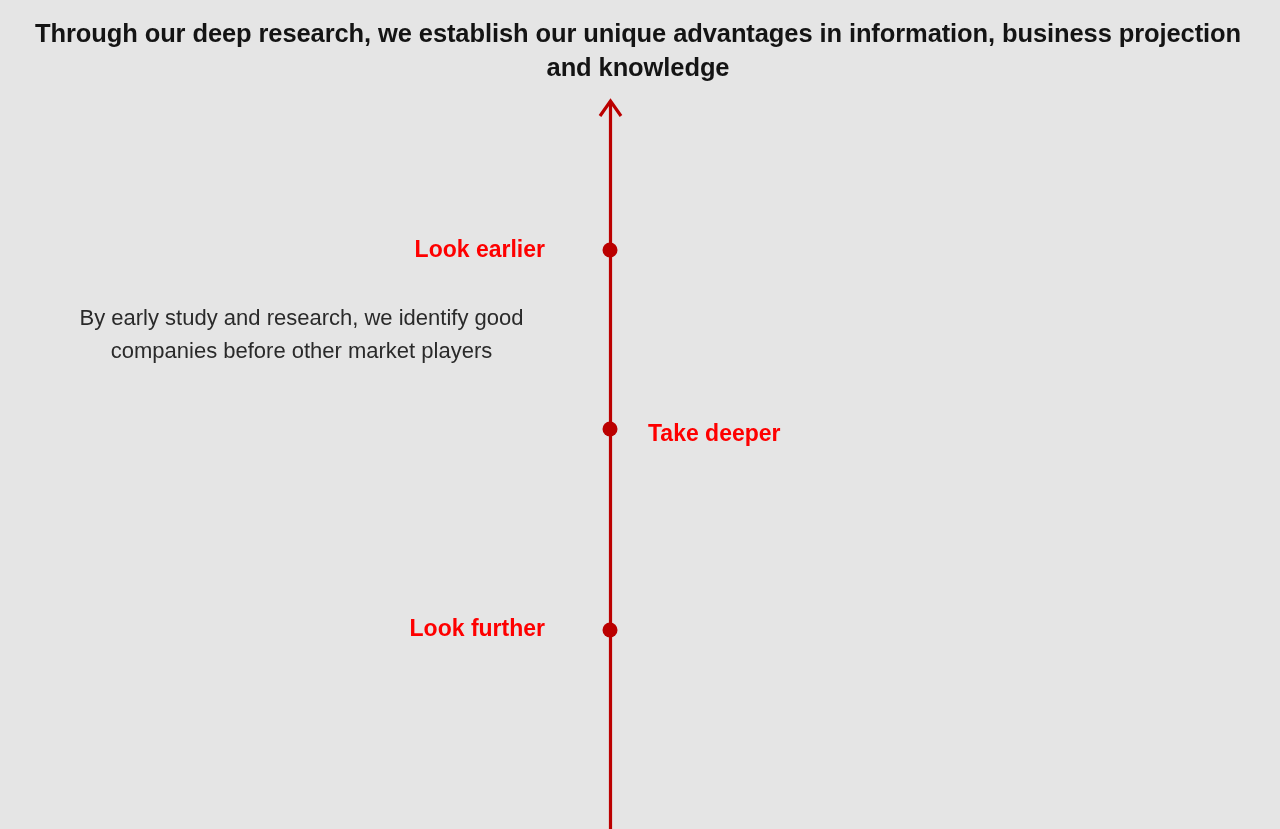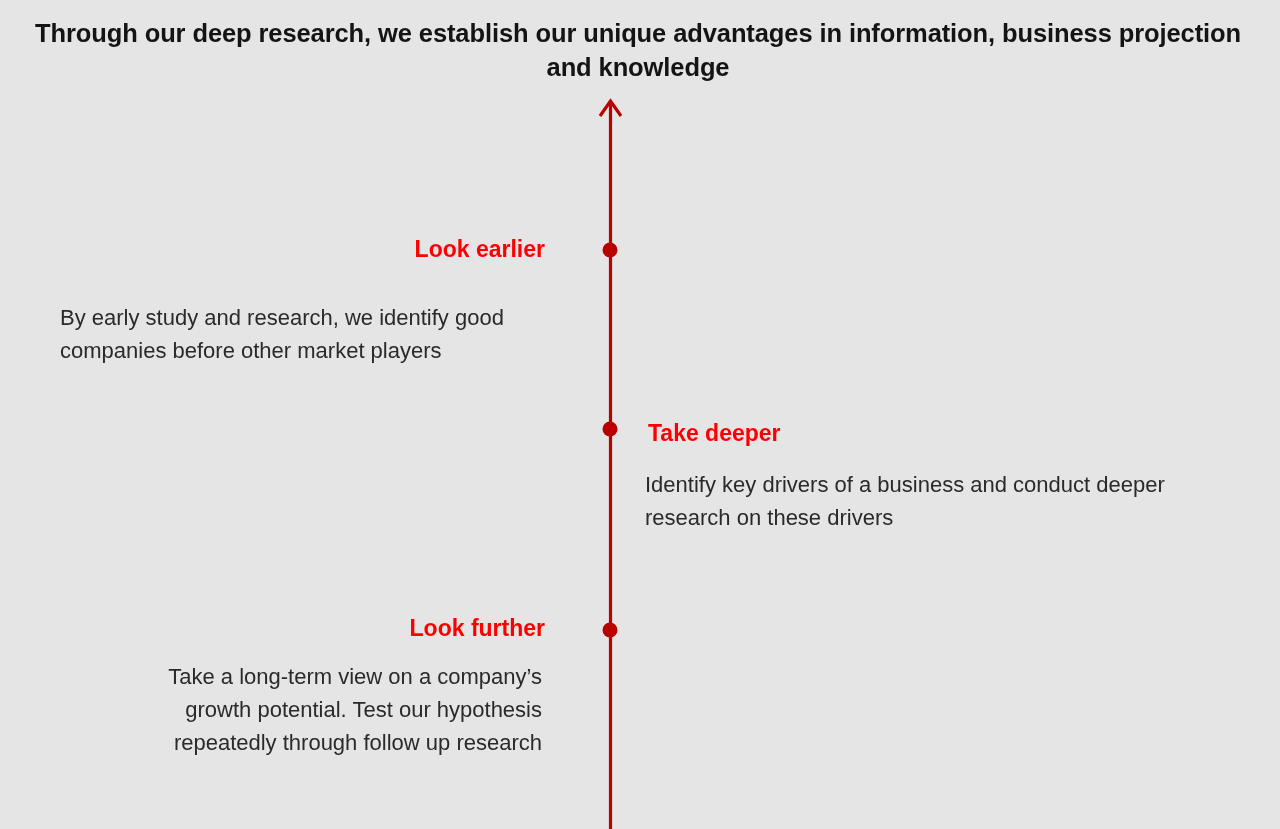--- a/index.html
+++ b/index.html
@@ -90,21 +90,21 @@
     position: absolute;
     font-size: 22px;
     line-height: 33px;
     color: #2a2a2a;
     font-weight: normal;
   }
   #body-look-earlier {
     left: 60px;
     top: 301px;
     width: 483px;
-    text-align: left;
+    text-align: center;
   }
   #body-look-deeper {
     left: 645px;
     top: 468px;
     width: 560px;
     text-align: left;
   }
   #body-look-further {
     left: 120px;
     top: 660px;
@@ -130,18 +130,16 @@
   </div>
 
   <div class="node-dot" id="dot-look-earlier"></div>
   <div class="node-dot" id="dot-look-deeper"></div>
   <div class="node-dot" id="dot-look-further"></div>
 
   <div class="step-heading" id="heading-look-earlier">Look earlier</div>
   <div class="step-body" id="body-look-earlier">By early study and research, we identify good companies before other market players</div>
 
   <div class="step-heading" id="heading-look-deeper">Take deeper</div>
-  <div class="step-body" id="body-look-deeper">Identify key drivers of a business and conduct deeper research on these drivers</div>
 
   <div class="step-heading" id="heading-look-further">Look further</div>
-  <div class="step-body" id="body-look-further">Take a long-term view on a company’s growth potential. Test our hypothesis repeatedly through follow up research</div>
 
 </div>
 
 </body></html>

